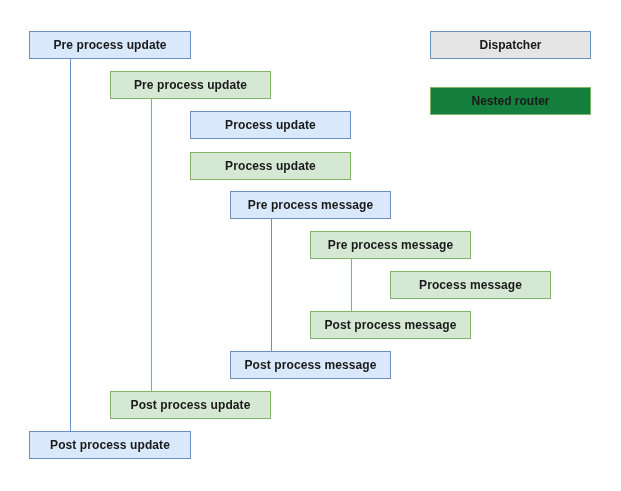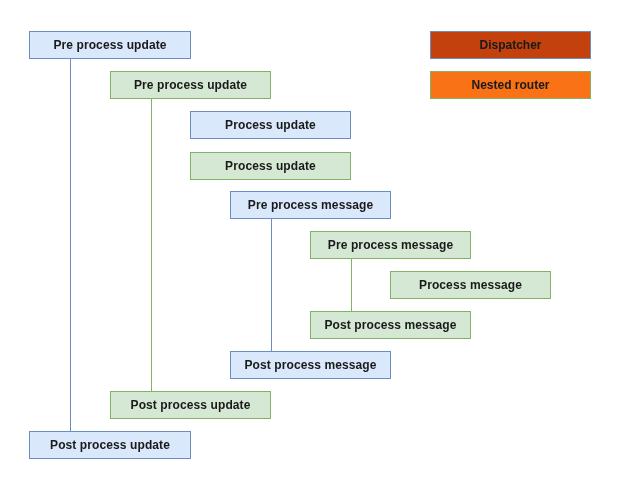--- a/index.html
+++ b/index.html
@@ -60,27 +60,28 @@
     display: flex;
     align-items: center;
     justify-content: center;
     font-size: 12px;
     line-height: 1;
     color: #1a1a1a;
     text-align: center;
     white-space: nowrap;
   }
   .legend-node.dispatcher {
-    background: #c2410c;
+    background: #e5e5e5;
     border-color: #6c8ebf;
     justify-content: center;
   }
   .legend-node.router {
-    background: #f97316;
+    background: #15803d;
     border-color: #82b366;
+    margin-top: 16px;
   }
 </style>
 </head>
 <body>
 
 <div id="diagram">
     <div class="connector blue" style="left: 70px; top: 59px; height: 372px;"></div>
     <div class="connector green" style="left: 151px; top: 99px; height: 292px;"></div>
     <div class="connector blue" style="left: 271px; top: 219px; height: 132px;"></div>
     <div class="connector green" style="left: 351px; top: 259px; height: 52px;"></div>

